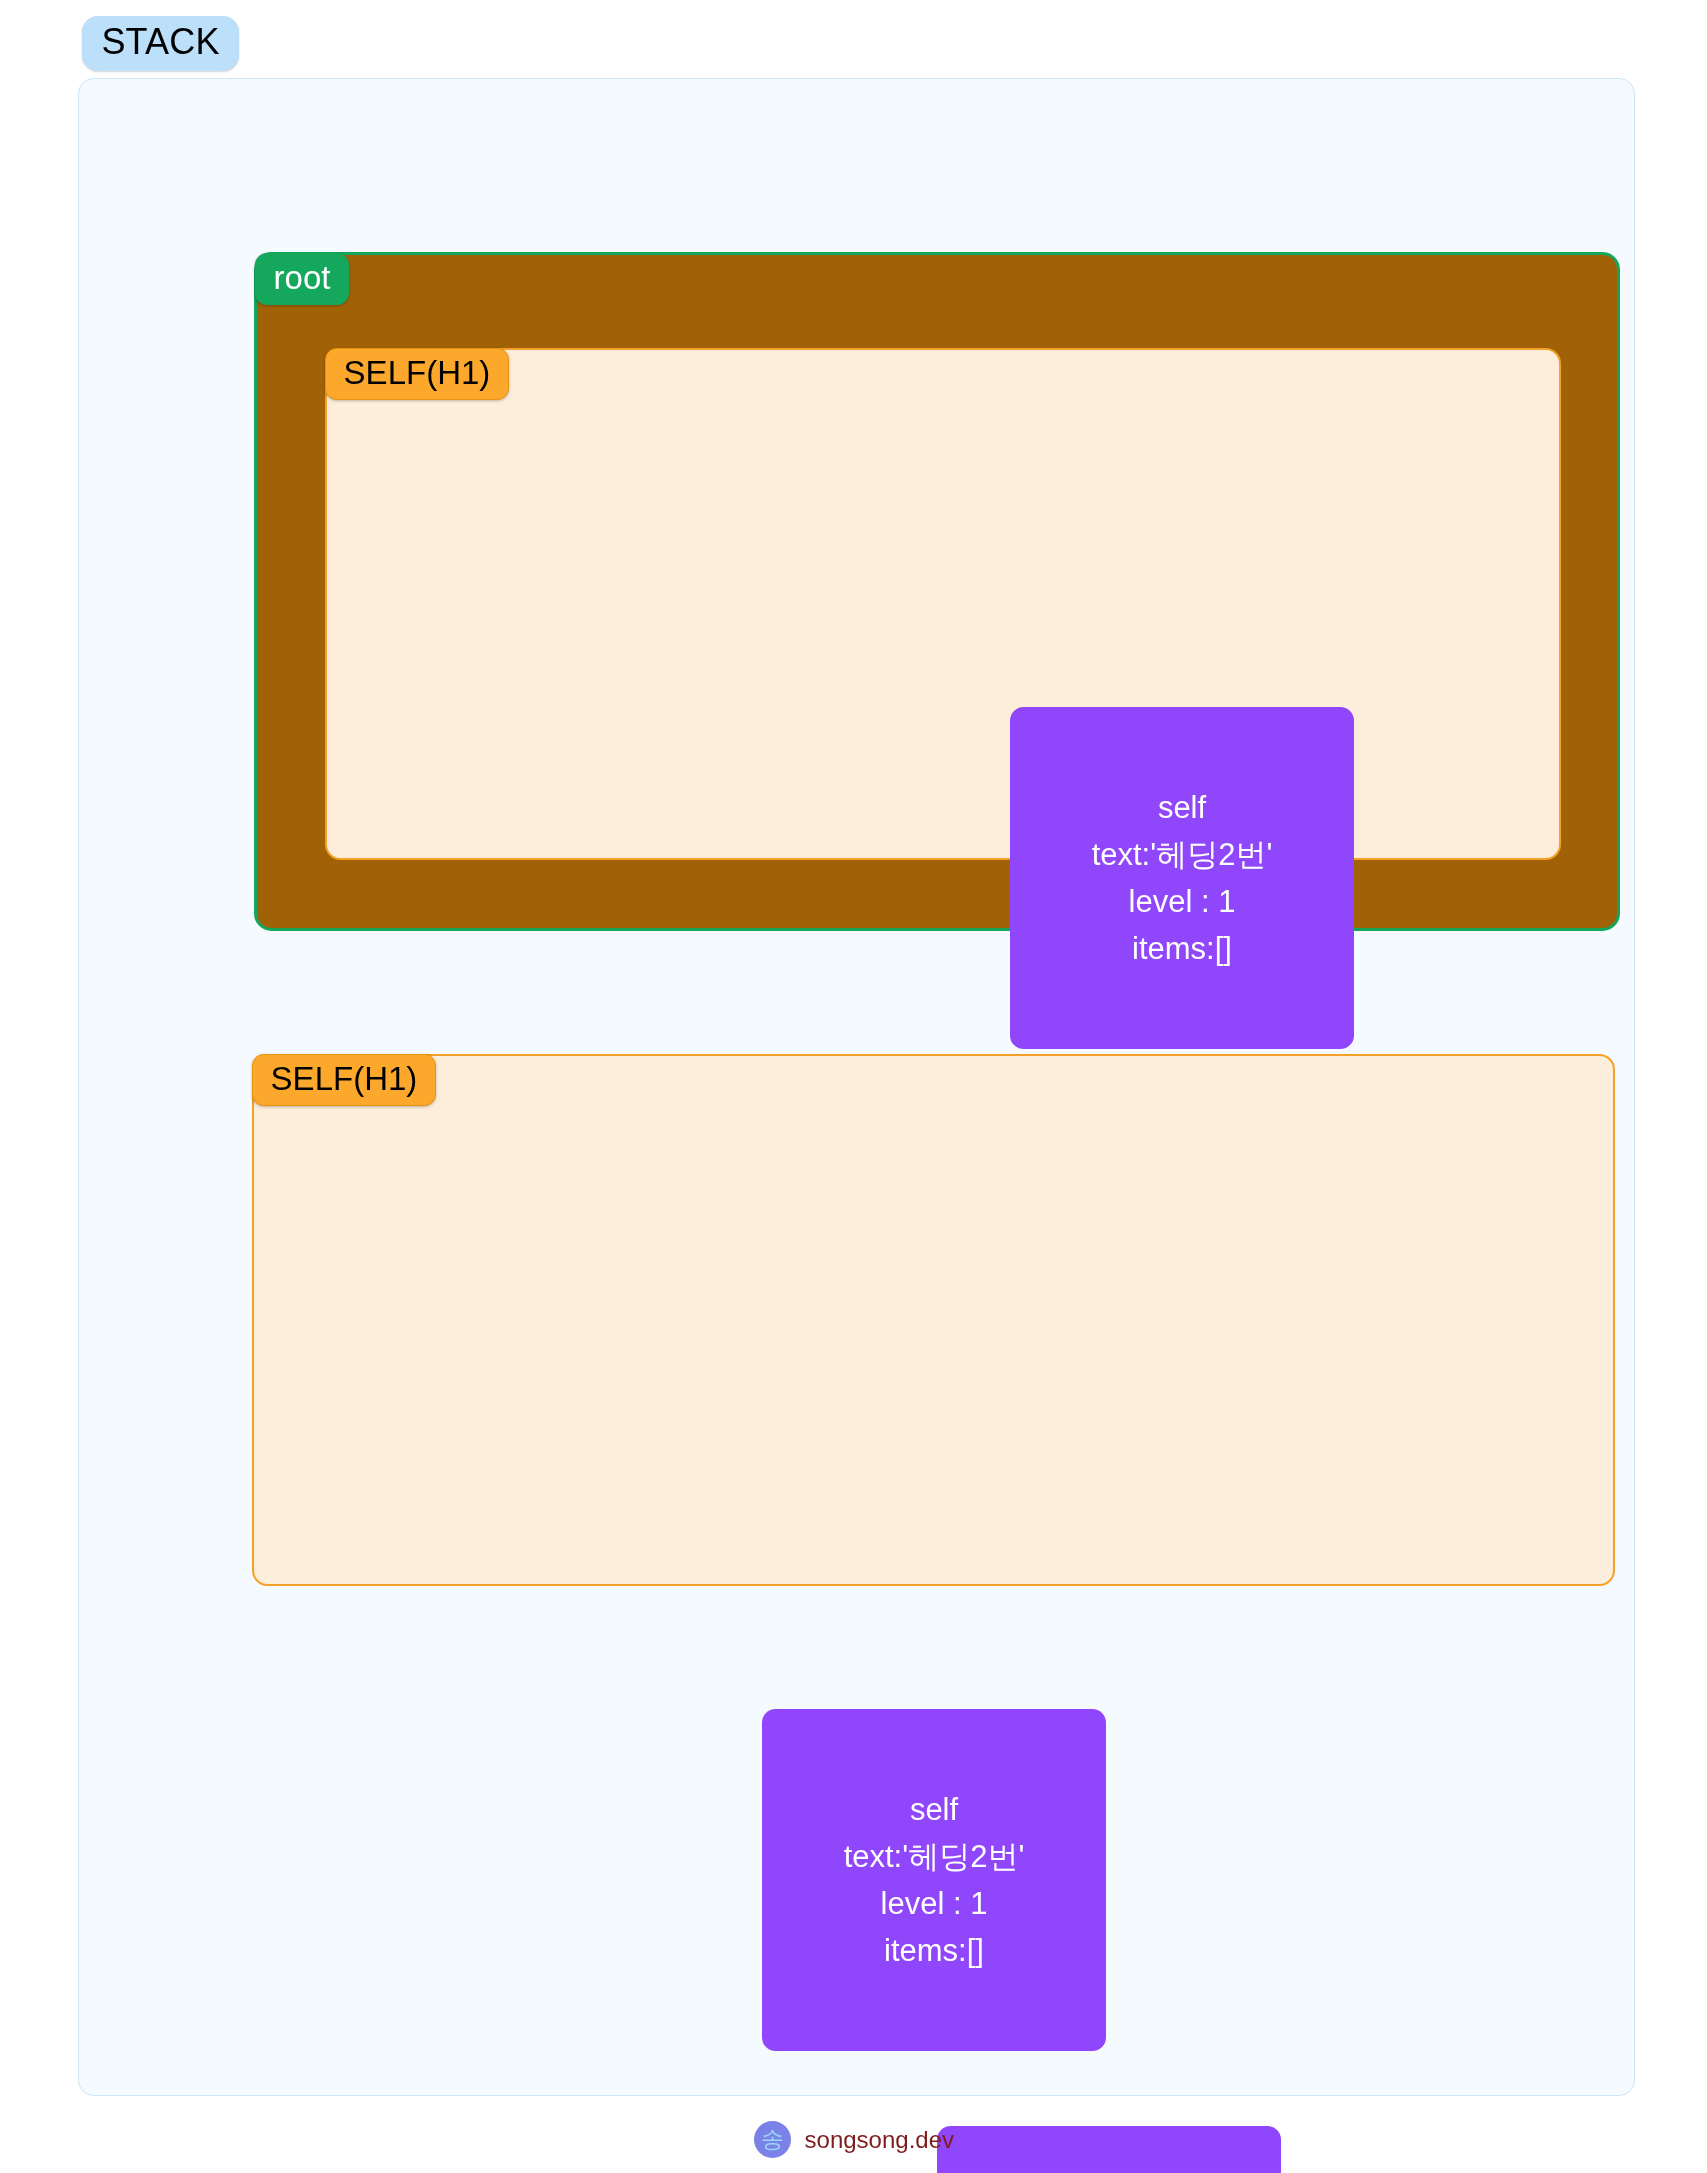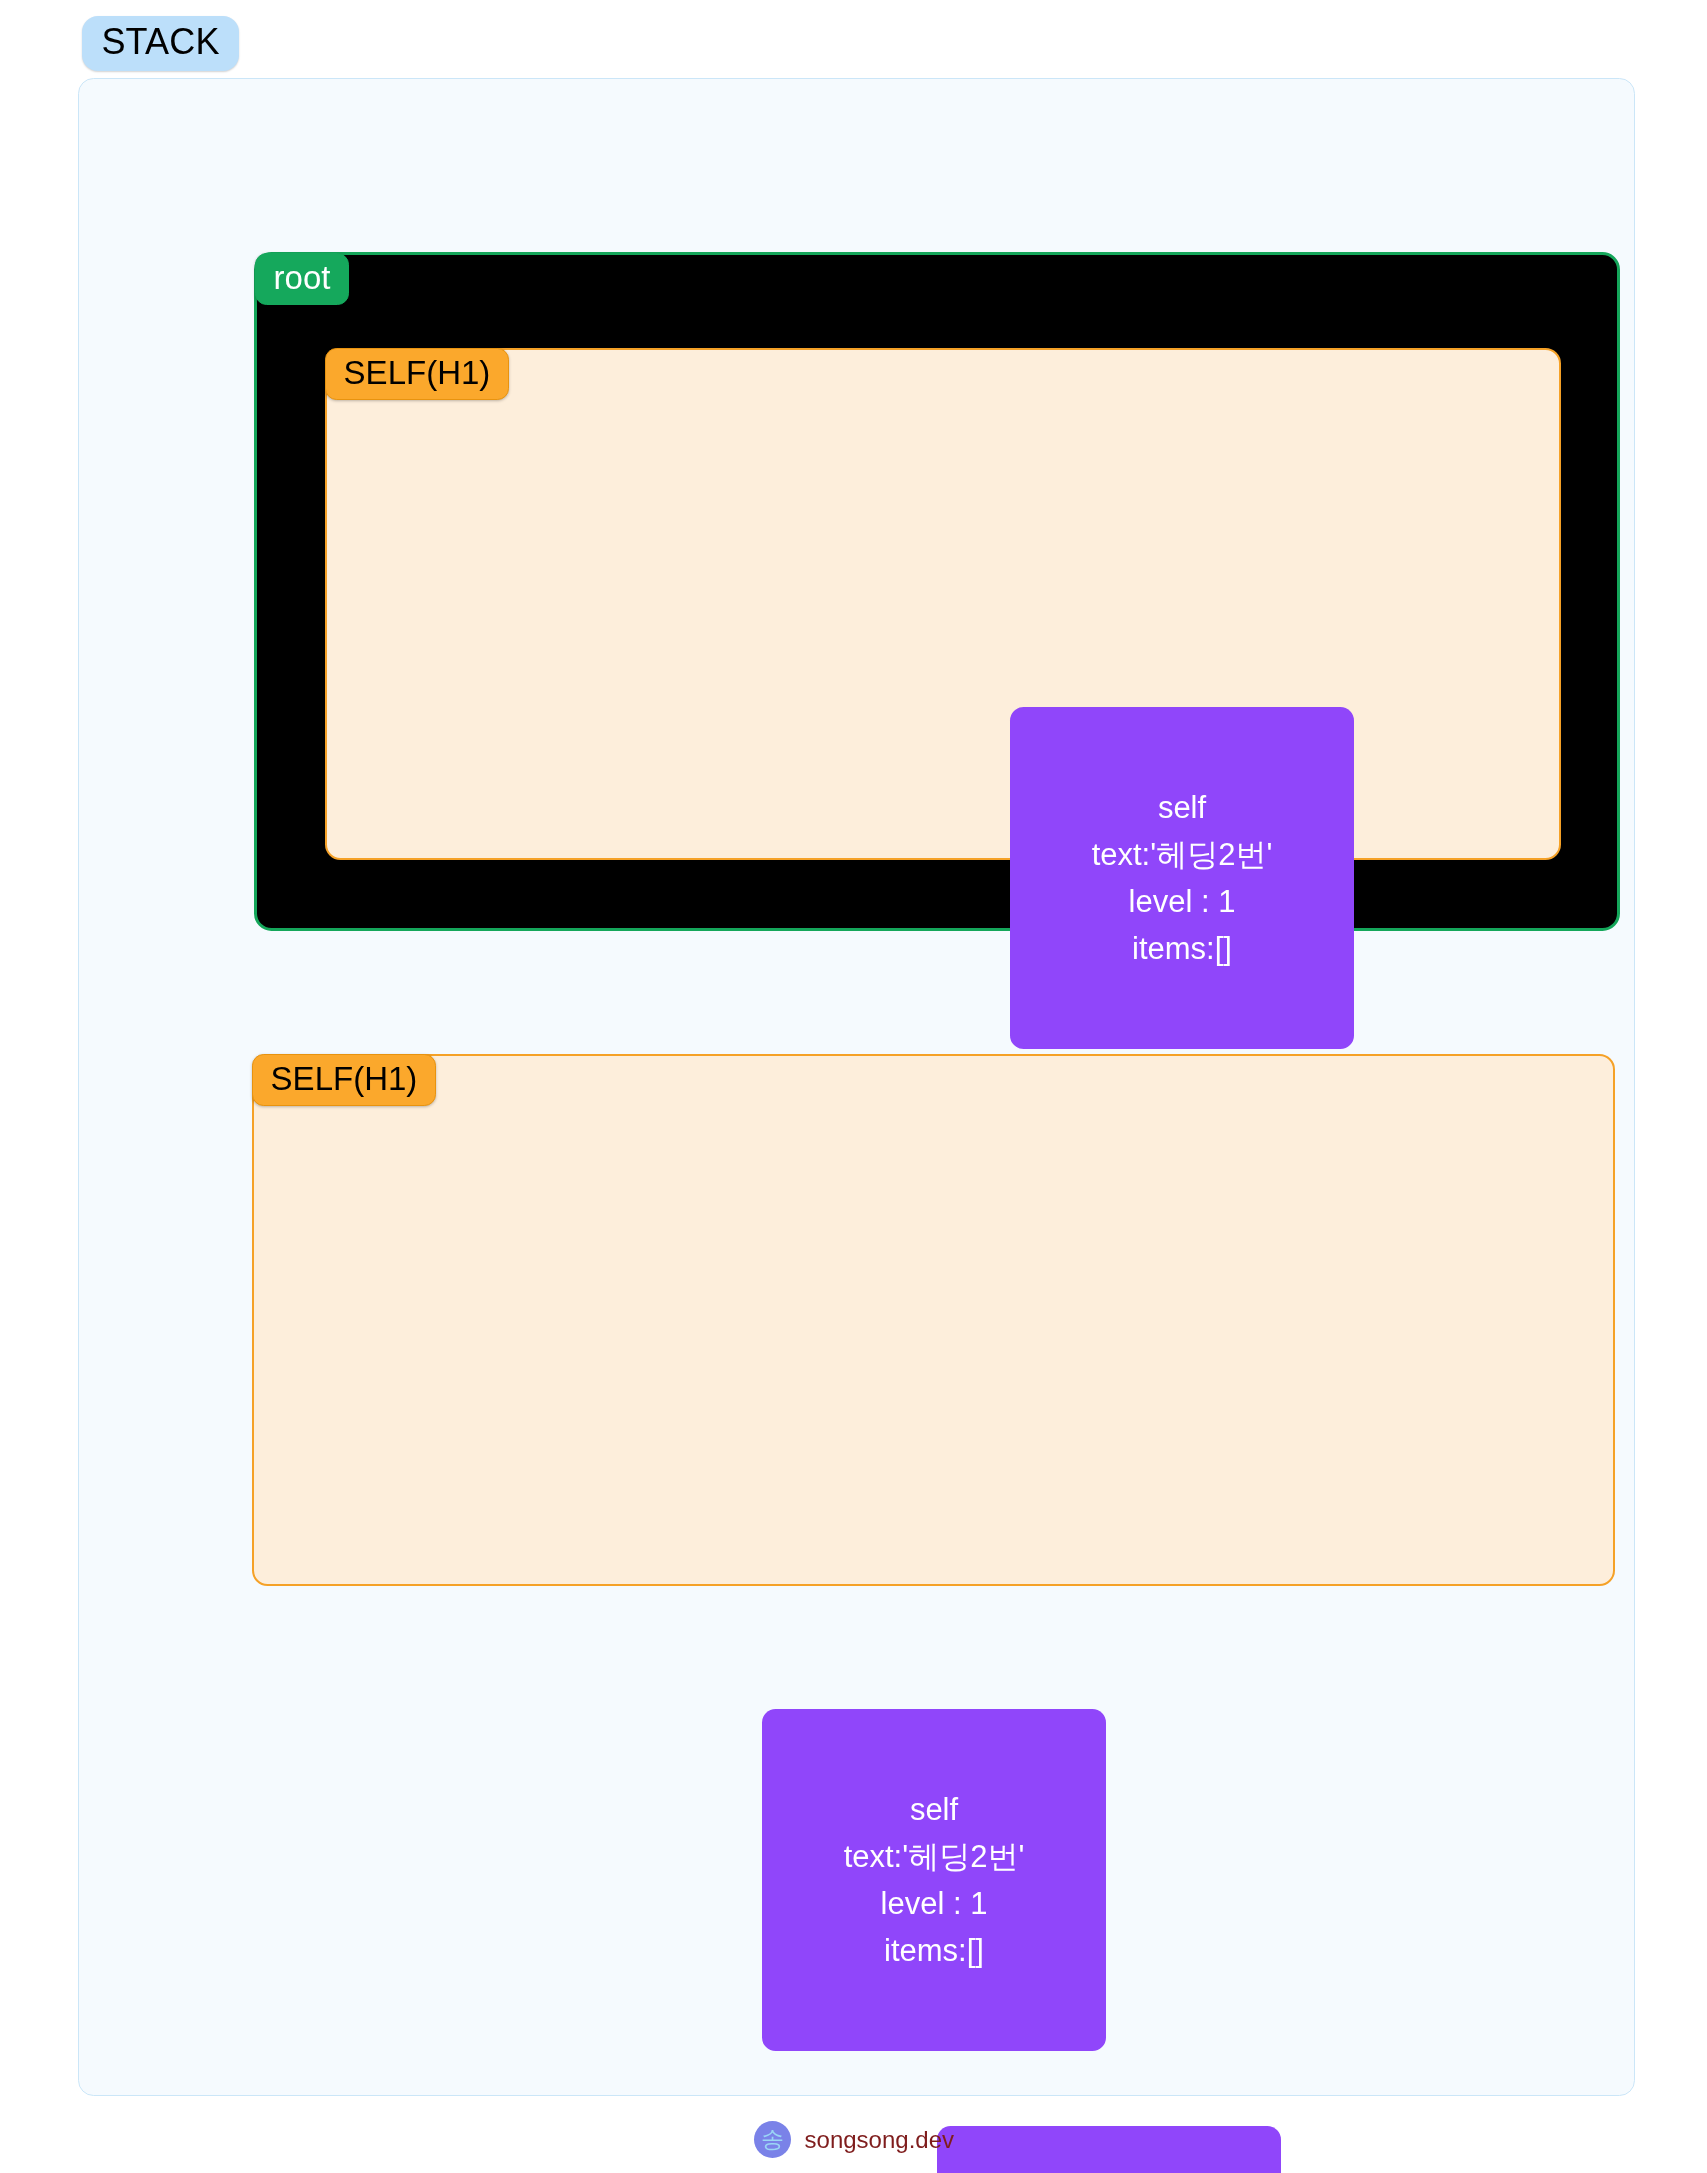--- a/index.html
+++ b/index.html
@@ -60,21 +60,21 @@
     white-space: nowrap;
     box-shadow: 0 1px 2.9px rgba(0,0,0,0.25);
     z-index: 4;
   }
 
   .frame-green {
     left: 175px;
     top: 173px;
     width: 1366px;
     height: 679px;
-    background: #000000;
+    background: #a16207;
     border: 3.9px solid #14a65a;
     border-radius: 17.5px;
   }
   .frame-green > .frame-label {
     background: #15a85c;
     color: #ffffff;
     border: 1.9px solid #15a85c;
   }
 
   .frame-orange {

